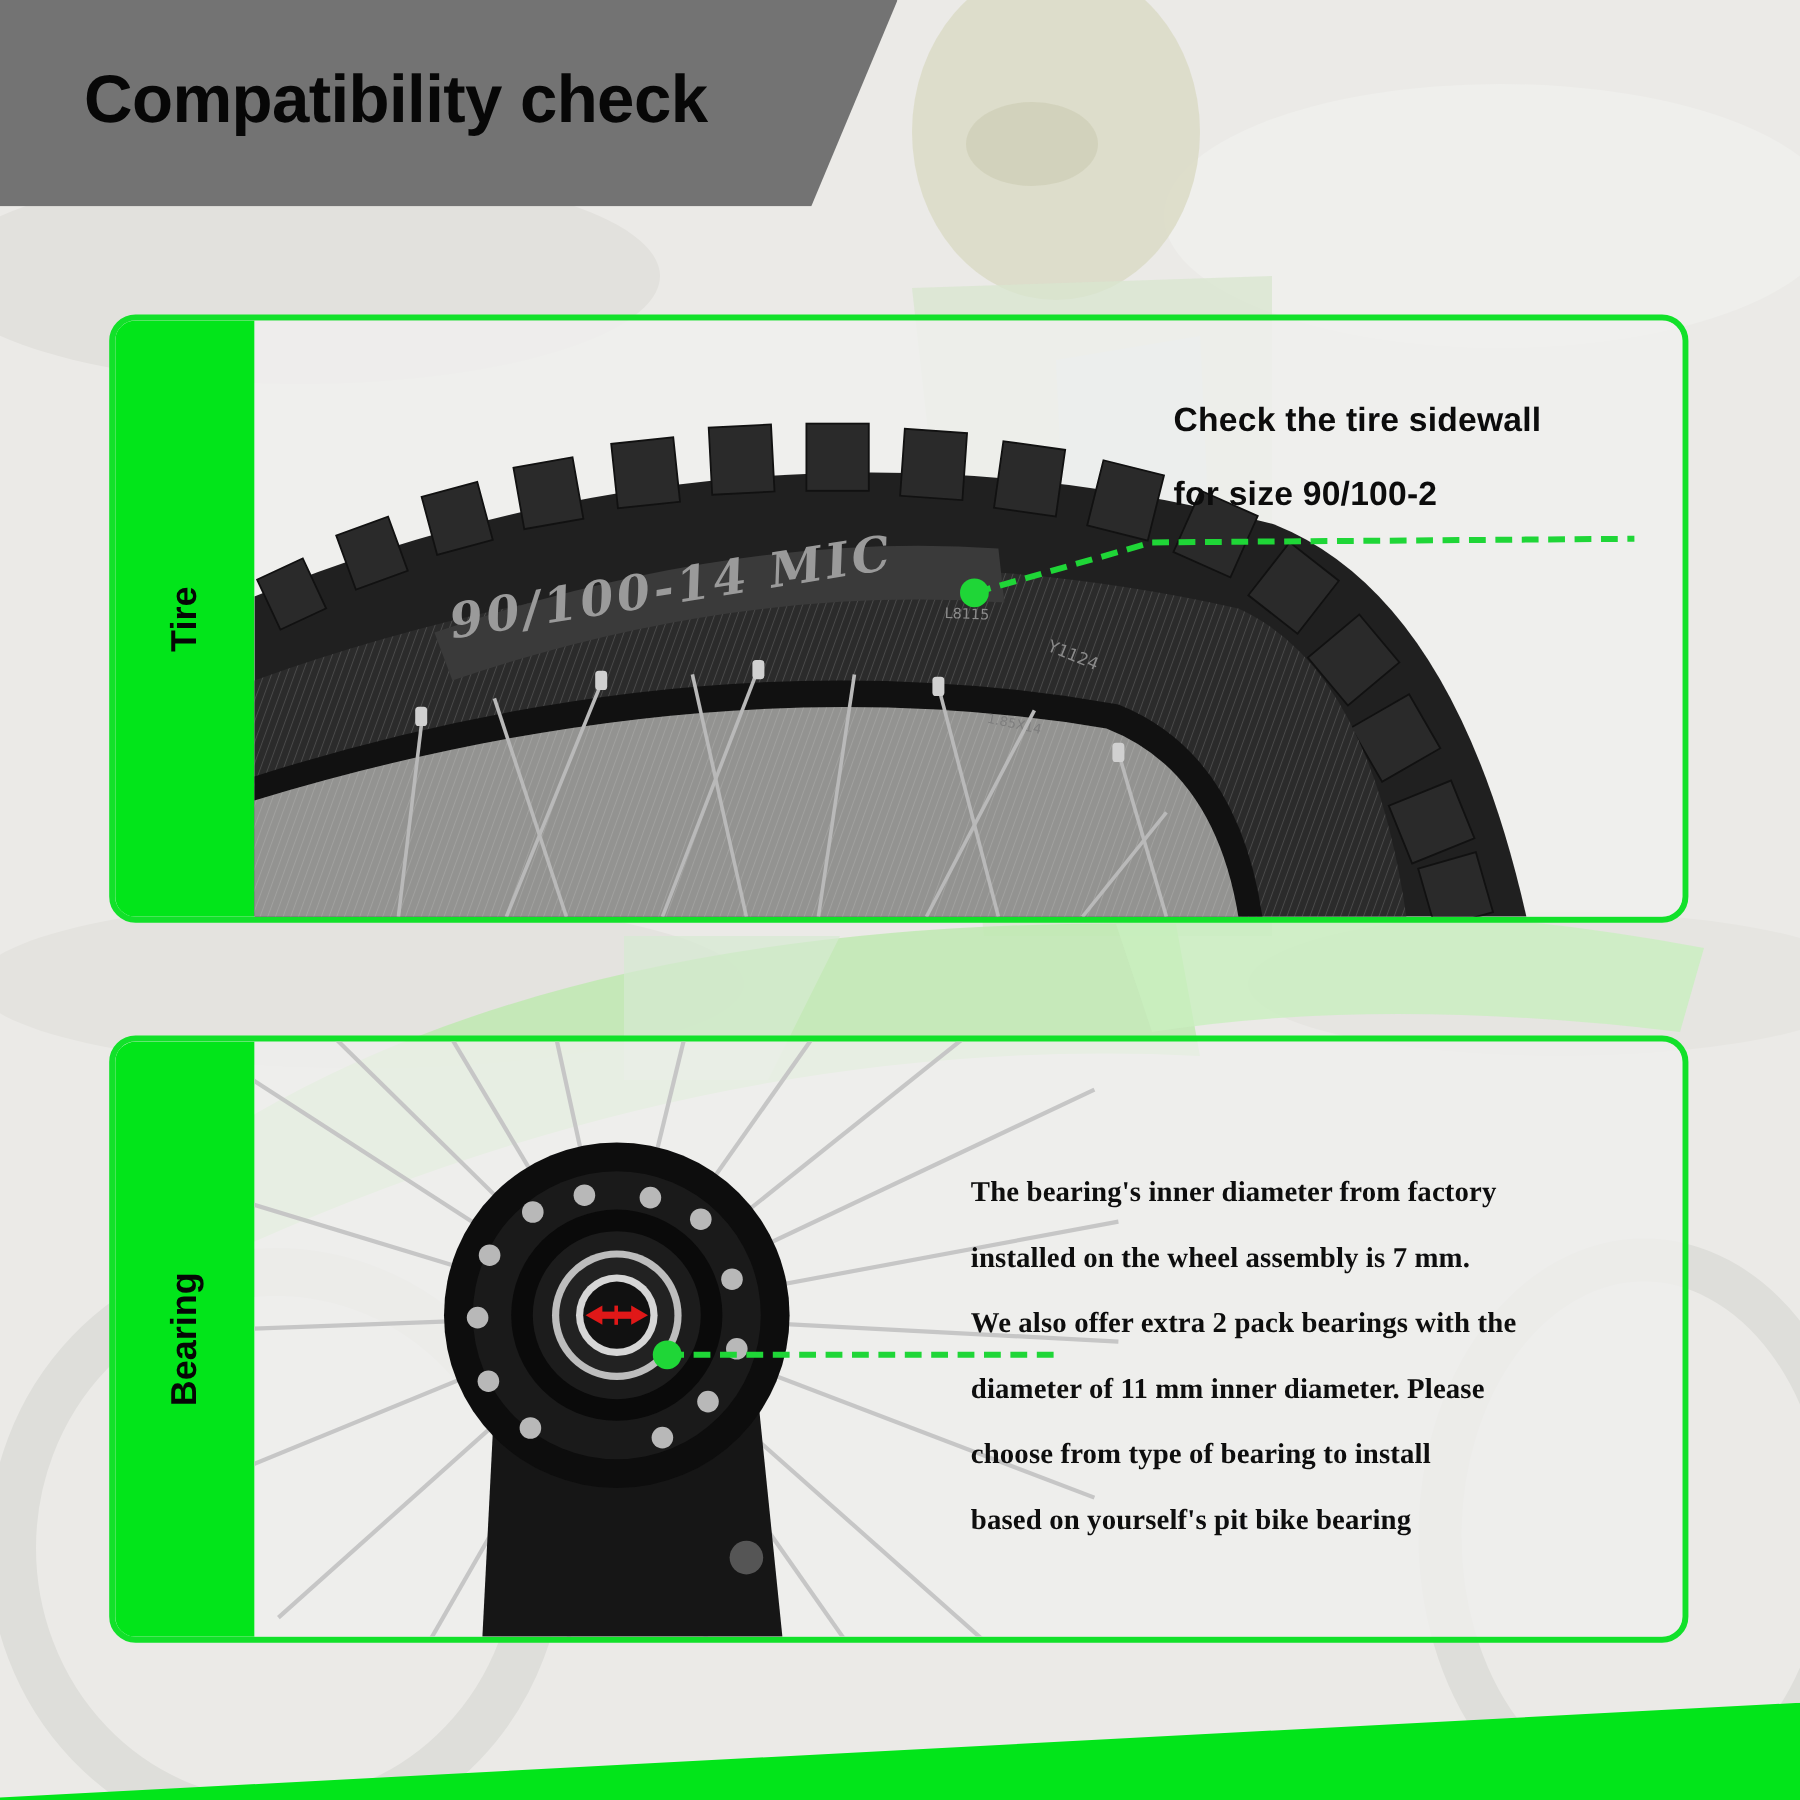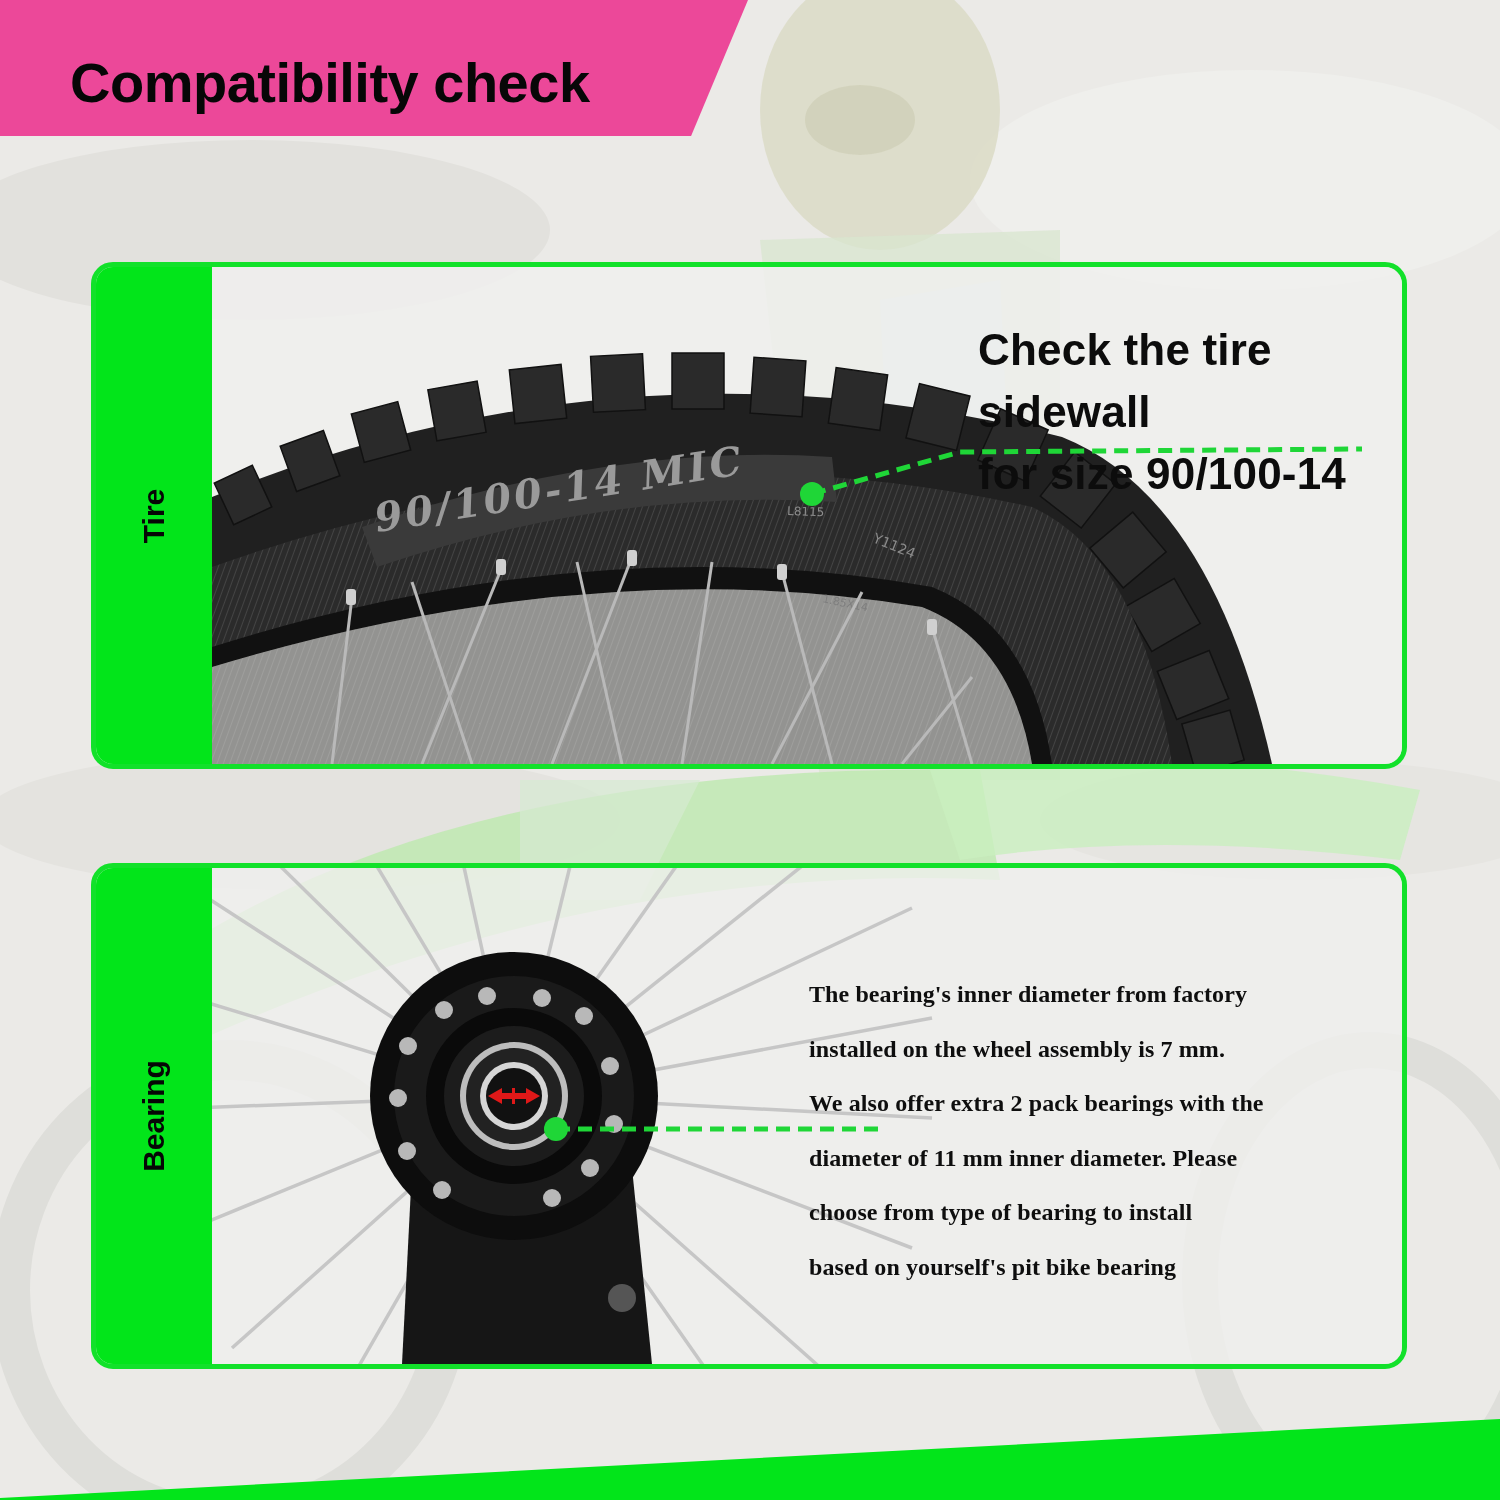--- a/index.html
+++ b/index.html
@@ -8,22 +8,22 @@
     position: relative;
     font-family: "Liberation Sans", "DejaVu Sans", sans-serif;
     background: #ecebe8;
   }
   
   .bg { position: absolute; inset: 0; overflow: hidden; }
   .bg svg { position: absolute; inset: 0; width: 1500px; height: 1500px; }
 
   
   .banner {
-    position: absolute; left: 0; top: 0; width: 748px; height: 136px;
-    background: #ec4899;
+    position: absolute; left: 0; top: 0; width: 748px; height: 172px;
+    background: #737373;
     clip-path: polygon(0 0, 748px 0, 676px 172px, 0 172px);
   }
   .banner-title {
     position: absolute; left: 70px; top: 50px;
     font-size: 56px; font-weight: 700; color: #070707; letter-spacing: -0.5px;
     white-space: nowrap;
   }
 
   
   .card {
@@ -40,21 +40,21 @@
   .card-label-text {
     position: absolute; left: 58px; top: 50%;
     transform: translate(-50%, -50%) rotate(-90deg);
     font-size: 30px; font-weight: 700; color: #060606; white-space: nowrap;
   }
   .card-photo { position: absolute; left: 116px; top: 0; bottom: 0; right: 0; }
   .card-photo svg { position: absolute; left: 0; top: 0; }
 
   .callout-title {
     position: absolute; font-weight: 700; color: #0c0c0c;
-    font-size: 44px; line-height: 62px; letter-spacing: 0.2px;
+    font-size: 28px; line-height: 62px; letter-spacing: 0.2px;
   }
   .callout-body {
     position: absolute; font-weight: 700; color: #0e0e0e;
     font-size: 24px; line-height: 54.5px; letter-spacing: 0.1px;
   }
   .callout-body div { white-space: nowrap; }
 
   .overlay { position: absolute; inset: 0; pointer-events: none; }
   .overlay svg { position: absolute; left: 0; top: 0; width: 1500px; height: 1500px; }
 
@@ -160,21 +160,21 @@
         <rect x="134" y="322" width="10" height="16" rx="3"></rect>
         <rect x="284" y="292" width="10" height="16" rx="3"></rect>
         <rect x="415" y="283" width="10" height="16" rx="3"></rect>
         <rect x="565" y="297" width="10" height="16" rx="3"></rect>
         <rect x="715" y="352" width="10" height="16" rx="3"></rect>
       </g>
     </svg>
   </div>
   <div class="callout-title" style="left:882px; top:52px;">
     <div>Check the tire sidewall</div>
-    <div>for size 90/100-14</div>
+    <div>for size 90/100-2</div>
   </div>
 </div>
 
 <div class="card bearing">
   <div class="card-label">
     <div class="card-label-text">Bearing</div>
   </div>
   <div class="card-photo">
     <svg width="1200" height="496" viewBox="0 0 1200 496" xmlns="http://www.w3.org/2000/svg">
       <rect width="1200" height="496" fill="#efefed" opacity="0.55"></rect>

